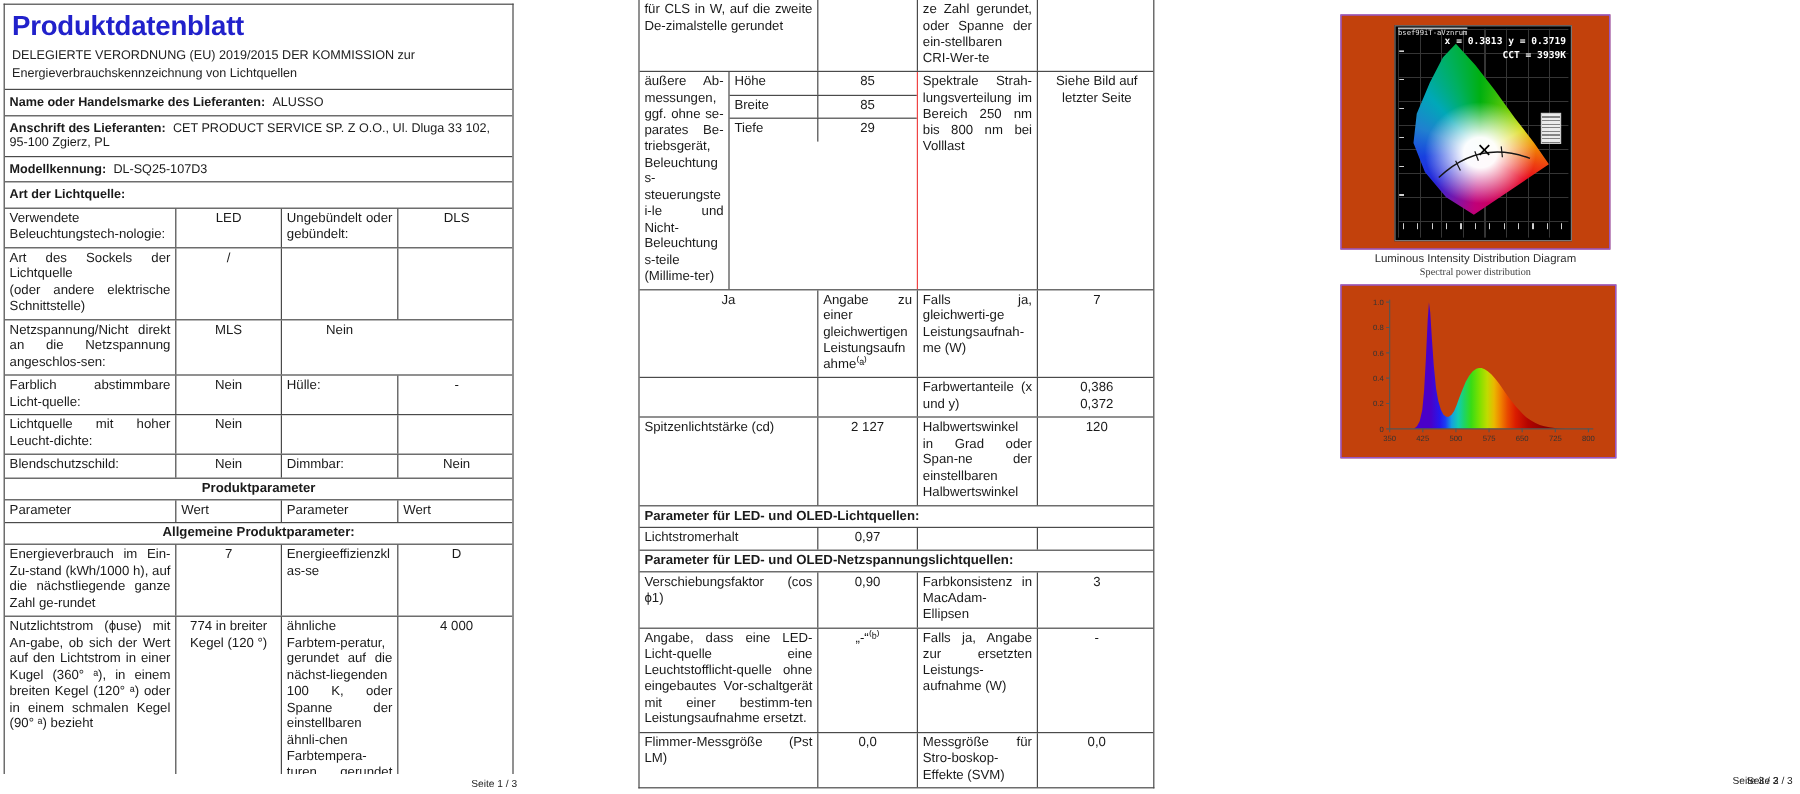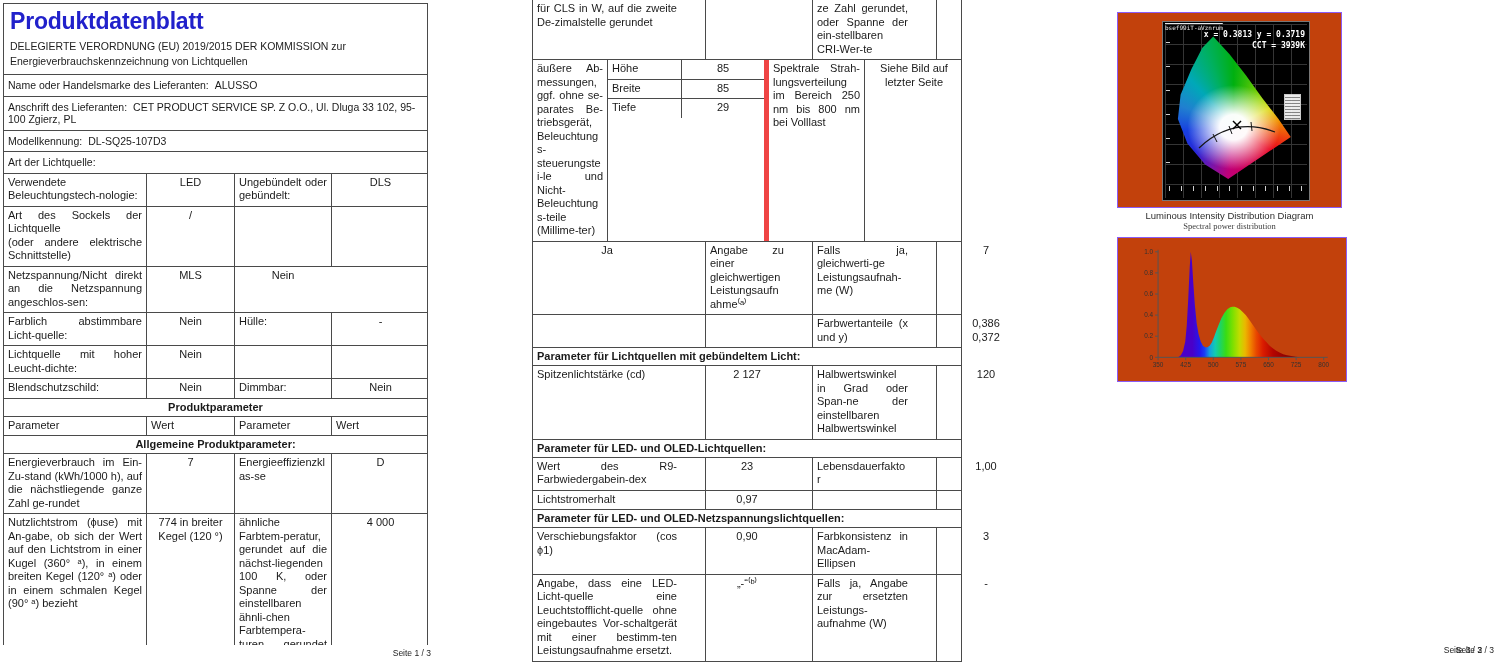--- a/index.html
+++ b/index.html
@@ -8,44 +8,44 @@
   .page{position:absolute;background:#fff;}
   
   .doc-table{border:1px solid #4a4a4a;box-sizing:border-box;background:#fff;}
   .row{border-top:1px solid #4a4a4a;box-sizing:border-box;}
   .doc-table > .row:first-child{border-top:none;}
   .no-bottom{border-bottom:none;}
   .cell{padding:2px 4px 3px 4px;font-size:11px;line-height:13.5px;box-sizing:border-box;
         white-space:pre-line;overflow:hidden;hyphens:manual;overflow-wrap:break-word;}
   .grid4{display:grid;}
   .p1 .grid4{grid-template-columns:142px 88px 97px 98px;}
-  .p2 .grid4{grid-template-columns:148px 83px 100px 99px;gap:24px;}
+  .p2 .grid4{grid-template-columns:148px 83px 100px 99px;}
   .grid4 > .cell + .cell{border-left:1px solid #4a4a4a;}
   .cell.lbl{text-align:justify;}
   .cell.val{text-align:center;}
   .cell.hc{text-align:left;}
   .section-row{font-weight:bold;font-size:11px;line-height:13px;padding:2px 4px;}
   .section-row.center{text-align:center;}
   .section-row.left{text-align:left;}
   .info-row{padding:4px 4px;font-size:10.5px;line-height:12.5px;}
-  .info-row .ilbl{font-weight:normal;margin-top:44px;}
+  .info-row .ilbl{font-weight:bold;margin-top:44px;}
   .info-row .ival{margin-left:6px;text-align:right;}
   
   .title-block{padding:4px 6px 6px 6px;}
   .doc-title{color:#2121cb;font-size:23px;font-weight:bold;line-height:27px;letter-spacing:-.2px;}
   .doc-sub{font-size:10.5px;line-height:14px;margin-top:4px;color:#222;}
   
   .dims-row{display:grid;grid-template-columns:75px 73px 83px 100px 99px;}
   .dims-label{grid-column:1;border-right:1px solid #4a4a4a;}
   .dims-sub{grid-column:2 / span 2;display:block;padding:0;}
   .dims-subrow{display:grid;grid-template-columns:73px 83px;}
   .dims-subrow + .dims-subrow .cell{border-top:1px solid #4a4a4a;}
   .dims-subrow .cell:last-child{border-left:1px solid #4a4a4a;}
   .dims-subrow:last-child .cell{border-bottom:none;}
-  .dims-c3{border-left:5px solid #ef4444;}
+  .dims-c3{border-left:1px solid #ef4444;}
   .dims-c4{border-left:1px solid #4a4a4a;}
   .page-footer{position:absolute;top:645px;width:90px;text-align:right;
                font-size:8.5px;color:#222;}
   
   .img-box{position:absolute;border:1px solid #8b5cf6;background:#c2410c;box-sizing:border-box;}
   .cie-plot{position:absolute;left:44px;top:8px;width:148px;height:180px;background:#000;
             border:1px solid #777;box-sizing:border-box;overflow:hidden;}
   .cie-grid{position:absolute;inset:2px;
      background-image:repeating-linear-gradient(to right,#353535 0 1px,transparent 1px 18px),
                       repeating-linear-gradient(to bottom,#353535 0 1px,transparent 1px 20px);}
@@ -185,34 +185,27 @@
         <div class="cell lbl">Falls ja, gleichwerti-ge Leistungsaufnah-me (W)</div>
         <div class="cell val">7</div>
       </div>
       <div class="row grid4">
         <div class="cell lbl"></div>
         <div class="cell val"></div>
         <div class="cell lbl">Farbwertanteile  (x und y)</div>
         <div class="cell val">0,386
 0,372</div>
       </div>
-      <div class="row section-row left">Parameter für Lichtquellen mit gebündeltem Licht:</div>
       <div class="row grid4">
         <div class="cell lbl">Spitzenlichtstärke (cd)</div>
         <div class="cell val">2 127</div>
         <div class="cell lbl">Halbwertswinkel in Grad oder Span-ne der einstellbaren Halbwertswinkel</div>
         <div class="cell val">120</div>
       </div>
       <div class="row section-row left">Parameter für LED- und OLED-Lichtquellen:</div>
-      <div class="row grid4">
-        <div class="cell lbl">Wert des R9-Farbwiedergabein-dex</div>
-        <div class="cell val">23</div>
-        <div class="cell lbl">Lebensdauerfaktor</div>
-        <div class="cell val">1,00</div>
-      </div>
       <div class="row grid4">
         <div class="cell lbl">Lichtstromerhalt</div>
         <div class="cell val">0,97</div>
         <div class="cell lbl"></div>
         <div class="cell val"></div>
       </div>
       <div class="row section-row left">Parameter für LED- und OLED-Netzspannungslichtquellen:</div>
       <div class="row grid4">
         <div class="cell lbl">Verschiebungsfaktor (cos ϕ1)</div>
         <div class="cell val">0,90</div>

